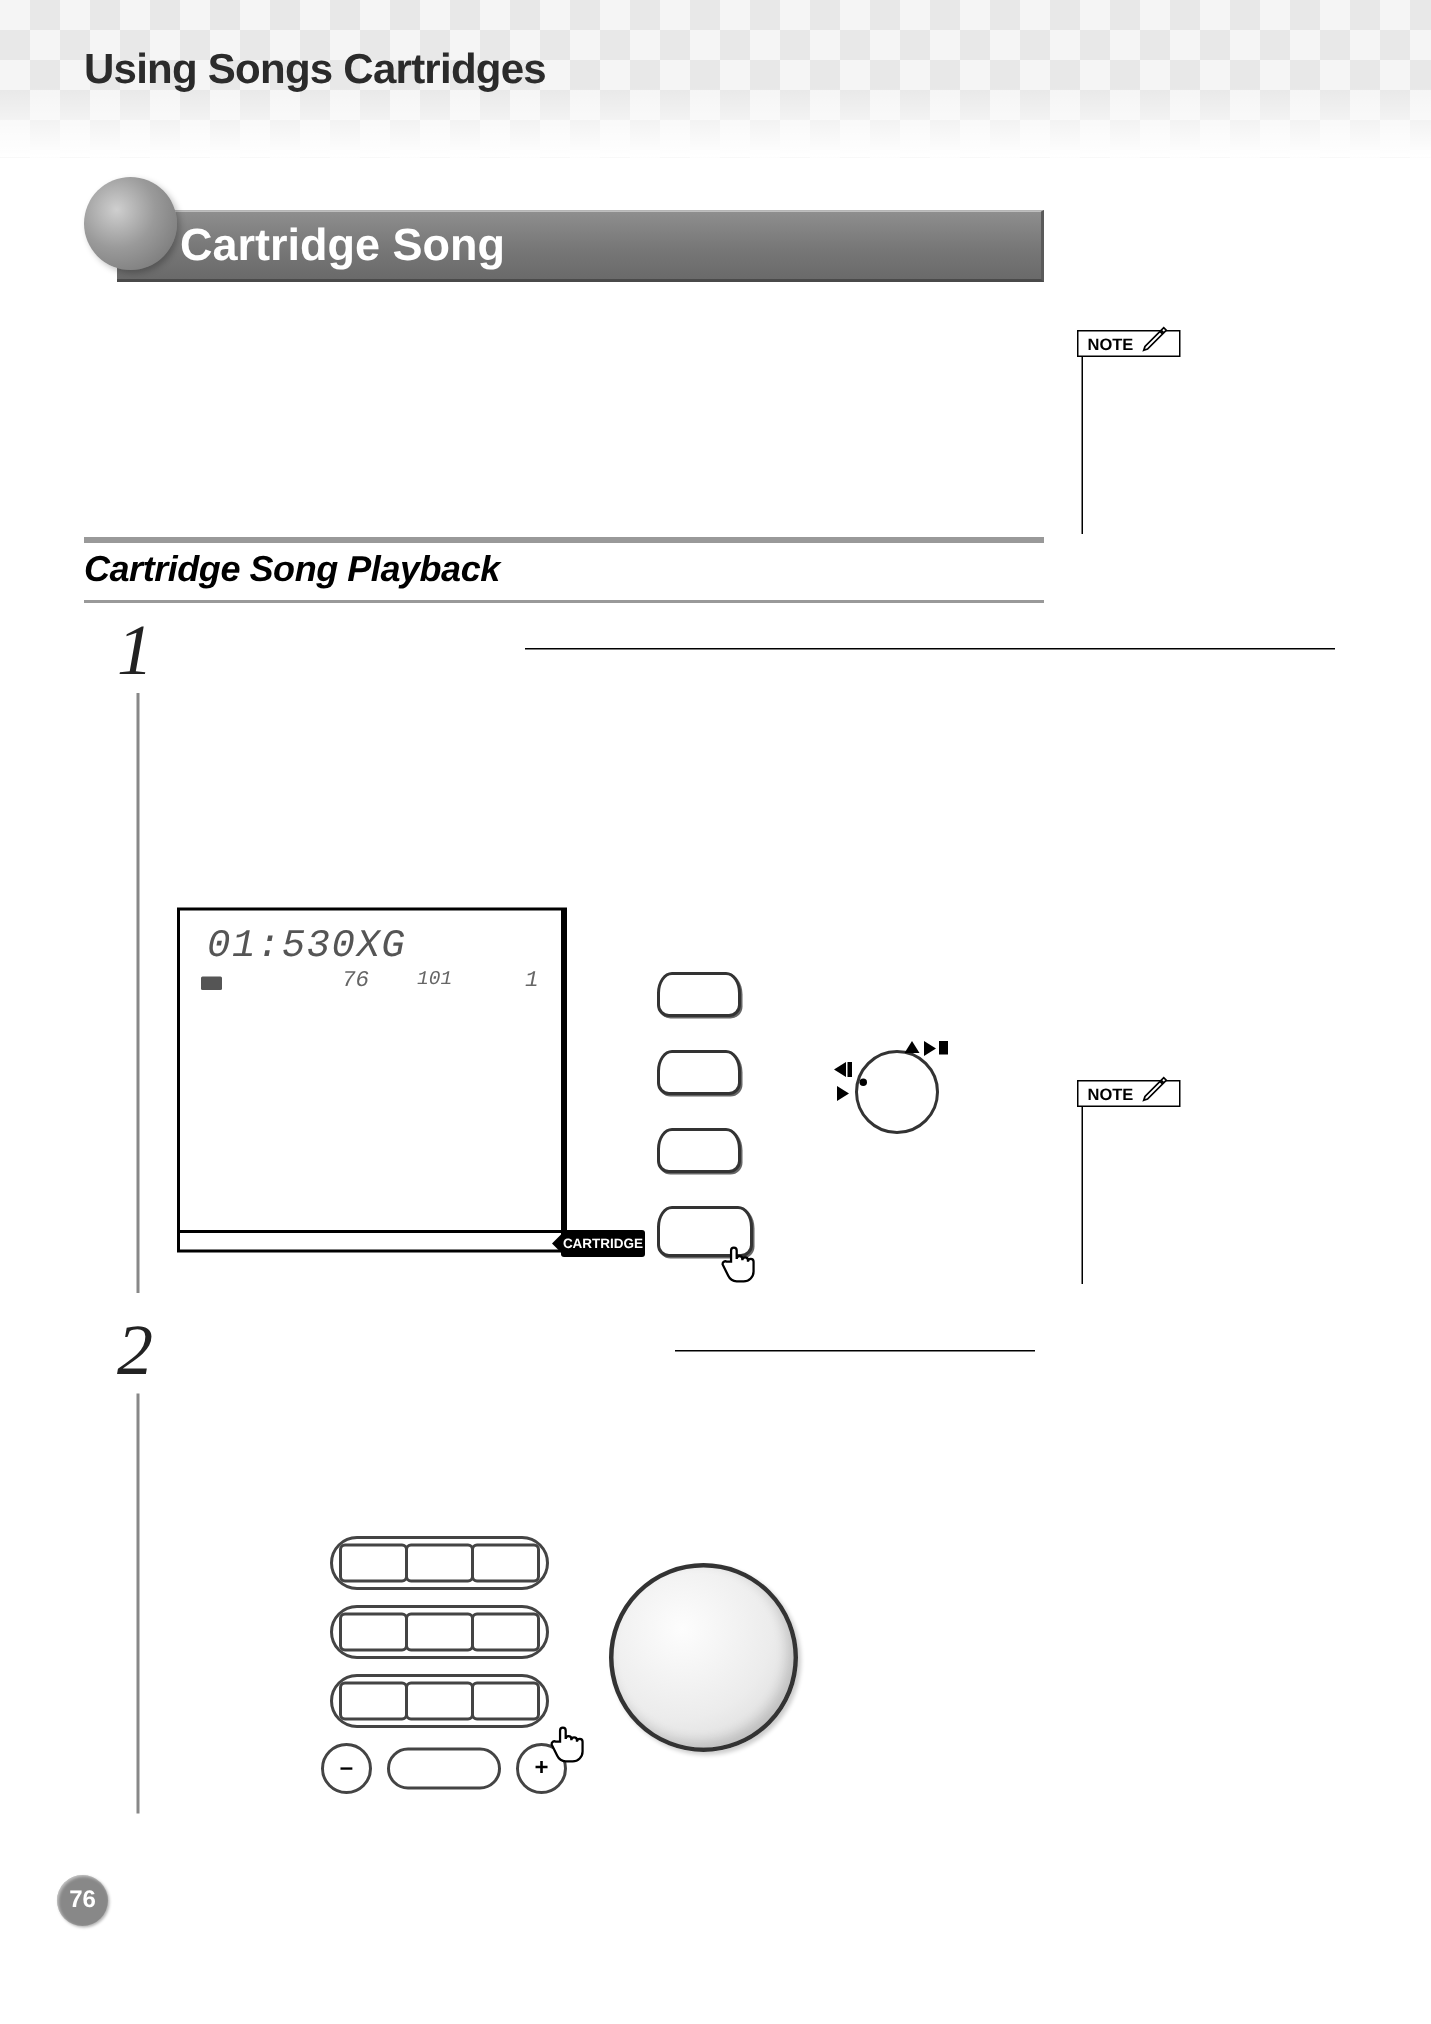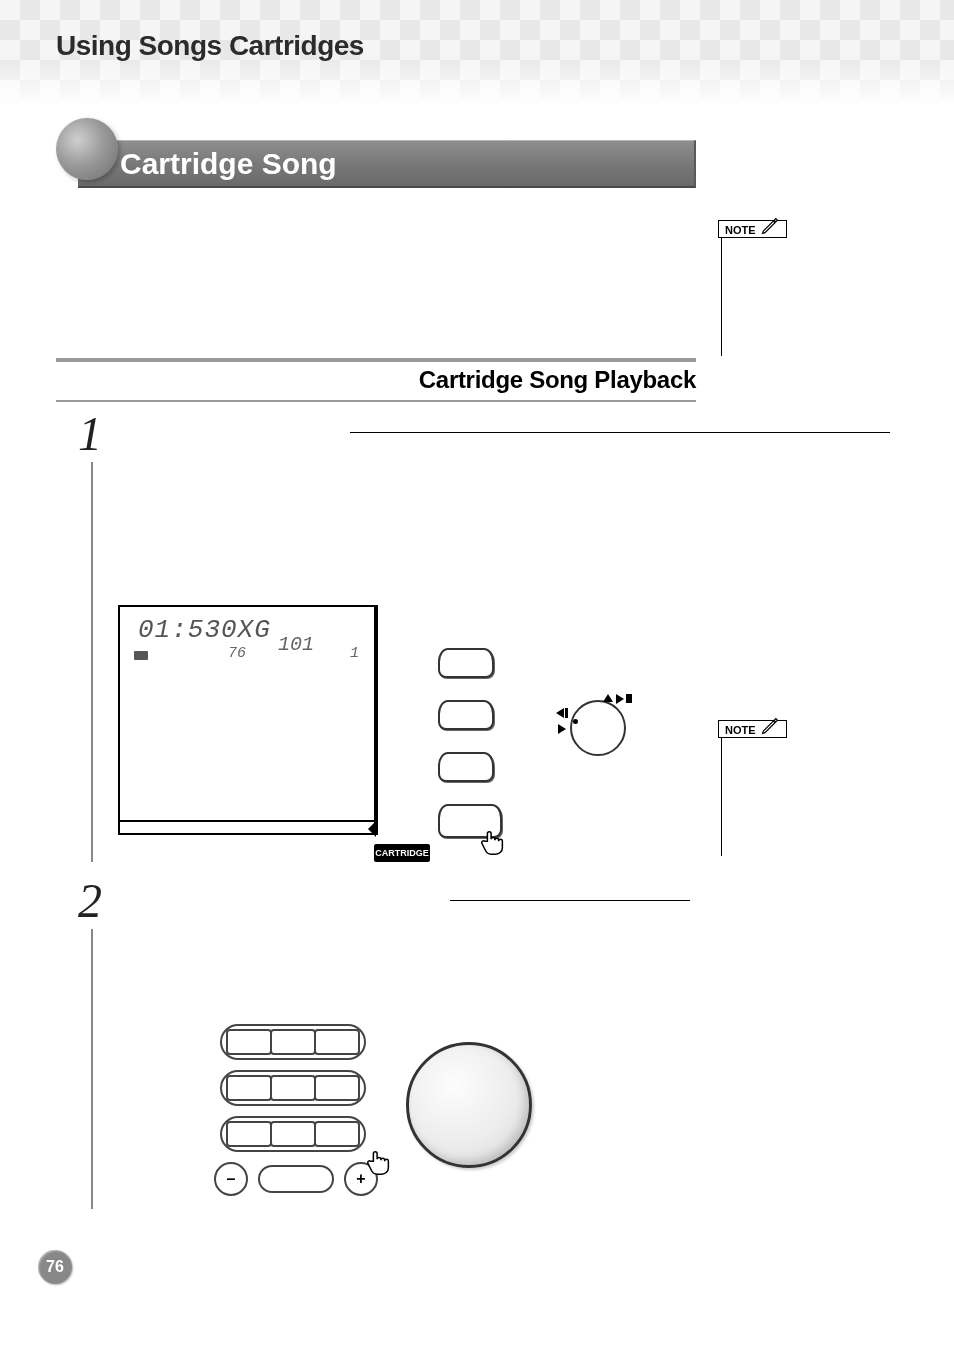--- a/index.html
+++ b/index.html
@@ -48,23 +48,24 @@
     font-size: 30px; font-weight: 900; font-stretch: condensed;
     letter-spacing: 0px;
     padding-left: 42px;
     line-height: 46px;
   }
   .subhead-wrap {
     position: absolute; top: 358px; left: 56px; width: 640px;
     border-top: 4px solid #999;
     border-bottom: 2px solid #999;
     padding: 4px 0 6px 0;
-    text-align: right;
+    text-align: left;
     font-size: 24px; font-weight: 900; font-stretch: condensed;
     letter-spacing: -0.3px;
+    font-style: italic;
   }
   .step-num {
     position: absolute;
     font-family: Georgia, 'Times New Roman', serif;
     font-style: italic;
     font-size: 48px;
     color: #222;
   }
   .step-num.one { top: 406px; left: 78px; }
   .step-num.two { top: 873px; left: 78px; }
@@ -89,35 +90,34 @@
     font-family: 'Courier New', monospace;
     font-style: italic;
     font-size: 26px; letter-spacing: 1px;
     color: #555;
   }
   .lcd-small-icon {
     position: absolute; top: 44px; left: 14px;
     width: 14px; height: 9px; background: #555; border-radius: 1px;
   }
   .lcd-sub1 { position: absolute; top: 38px; left: 108px; font-family:'Courier New',monospace; font-style: italic; font-size: 15px; color:#666; }
-  .lcd-sub2 { position: absolute; top: 26px; left: 158px; font-family:'Courier New',monospace; font-style: italic; font-size: 20px; color:#666; }
+  .lcd-sub2 { position: absolute; top: 38px; left: 158px; font-family:'Courier New',monospace; font-style: italic; font-size: 13px; color:#666; }
   .lcd-sub3 { position: absolute; top: 38px; left: 230px; font-family:'Courier New',monospace; font-style: italic; font-size: 15px; color:#666; }
   .cartridge-label-box {
     position: absolute; top: 820px; left: 118px;
     width: 260px; height: 5px;
     border-top: 2px solid #000;
   }
   .cartridge-flag {
     position: absolute; top: 820px; left: 374px;
     width: 56px; height: 18px;
     background: #000; color: #fff;
     font-size: 9px; font-weight: bold;
     text-align: center; line-height: 18px;
     border-radius: 2px;
-    margin-top: 24px;
   }
   .cart-flag-triangle {
     position: absolute; top: 821px; left: 368px;
     width: 0; height: 0;
     border-top: 8px solid transparent;
     border-bottom: 8px solid transparent;
     border-right: 8px solid #000;
   }
   .mini-btn-stack {
     position: absolute; top: 648px; left: 438px;

